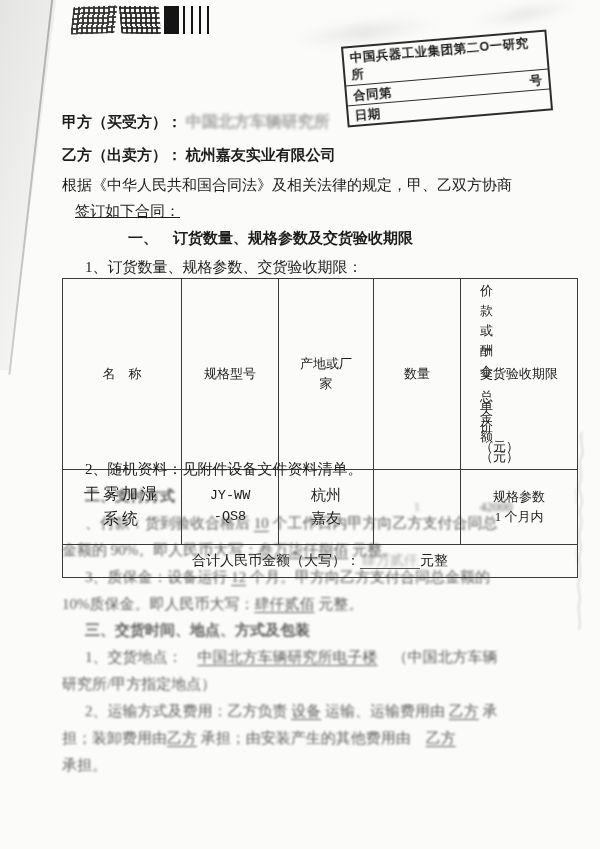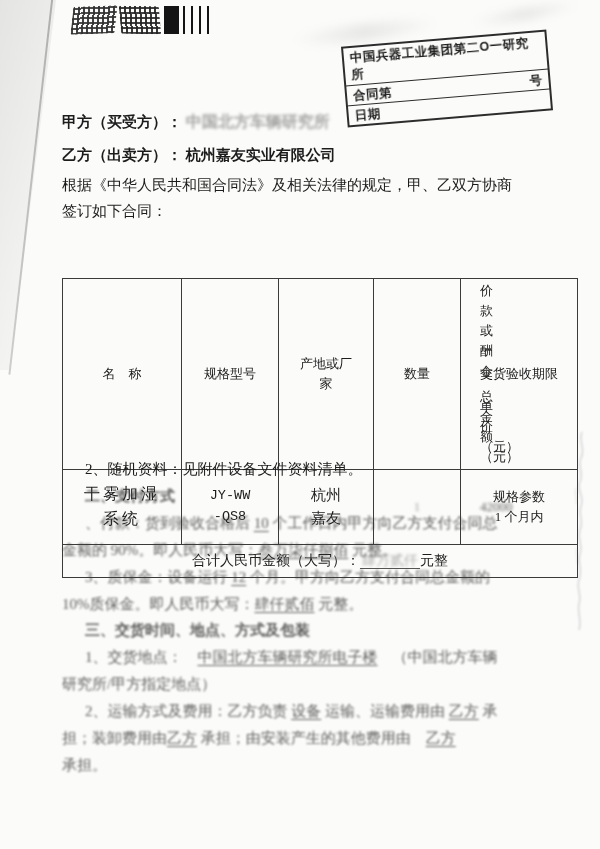--- a/index.html
+++ b/index.html
@@ -99,22 +99,24 @@
   <div class="abs line bold" style="left:62px; top:142px;">
     <span>乙方（出卖方）：</span>
     <span>杭州嘉友实业有限公司</span>
   </div>
   <div class="abs line bold" style="left:62px; top:108px;">
     <span>甲方（买受方）：</span>
     <span class="blur2" style="font-size:16px;">中国北方车辆研究所</span>
   </div>
 
   <div class="abs line" style="left:62px; top:172px;">根据《中华人民共和国合同法》及相关法律的规定，甲、乙双方协商</div>
-  <div class="abs line" style="left:62px; top:198px;">签订如下合同：</div>
+  <div class="abs line" style="left:75px; top:198px;text-decoration:underline;">签订如下合同：</div>
 
+  <div class="abs line bold" style="left:128px; top:225px;">一、　订货数量、规格参数及交货验收期限</div>
+  <div class="abs line" style="left:85px; top:254px;">1、订货数量、规格参数、交货验收期限：</div>
 
   <table class="spec abs" style="left:62px; top:278px;">
     <tbody>
         <tr style="height:27px;">
       <th rowspan="2" style="width:80px;">名　称</th>
       <th rowspan="2" style="width:58px;">规格型号</th>
       <th rowspan="2" style="width:56px;">产地或厂家</th>
       <th rowspan="2" style="width:48px;">数量</th>
       <th colspan="2">价款或酬金</th>
       <th rowspan="2" style="width:78px;">交货验收期限</th>

